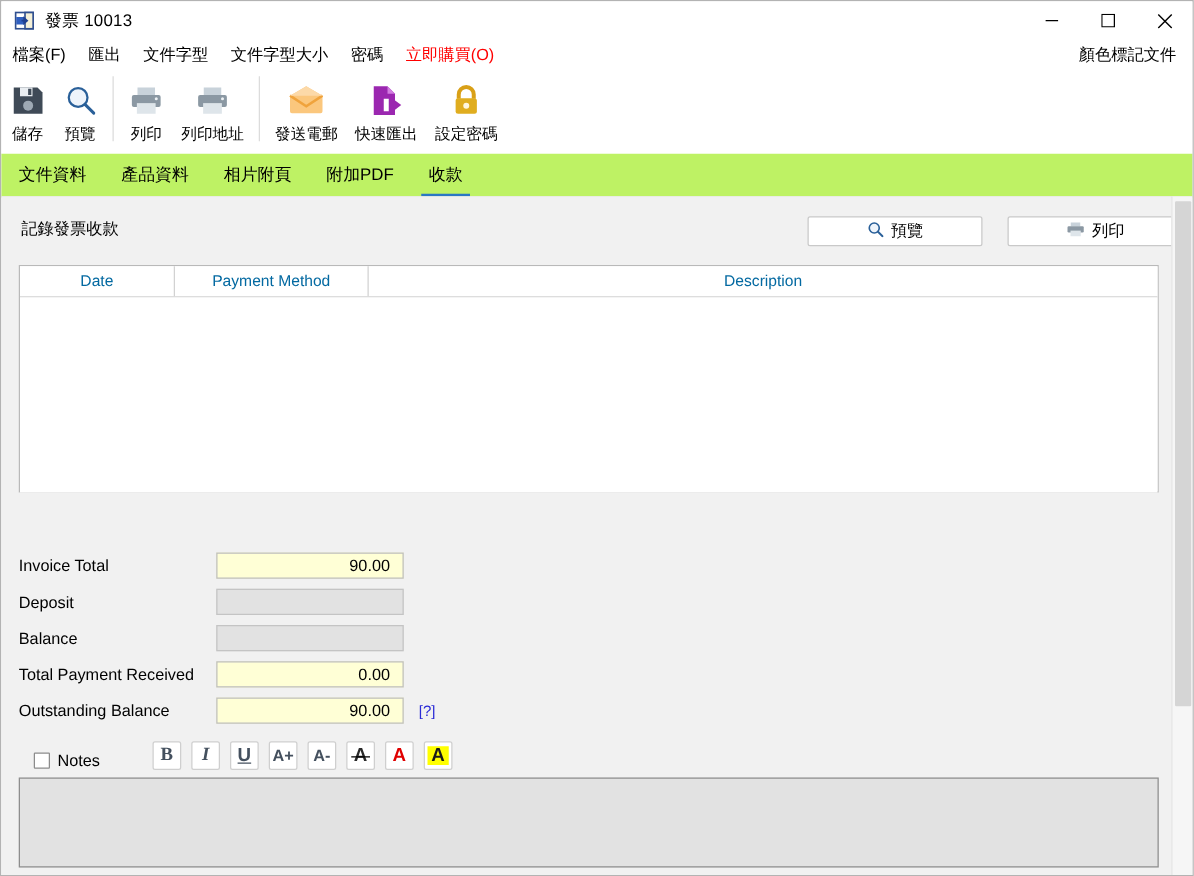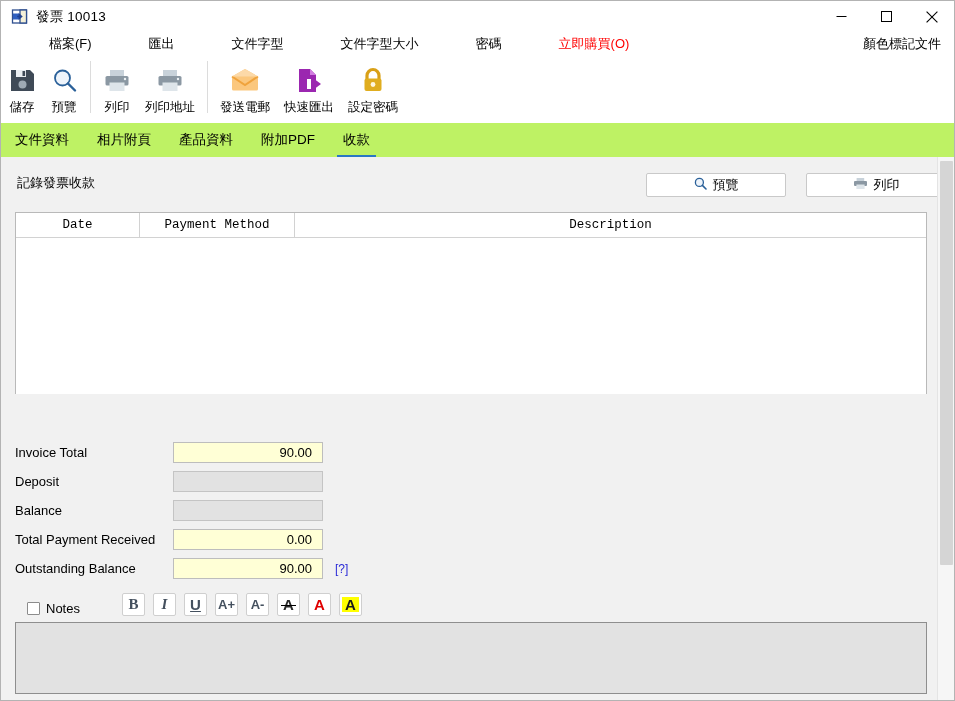--- a/index.html
+++ b/index.html
@@ -13,21 +13,21 @@
 
   
   .titlebar{position:absolute;left:0;top:0;width:100%;height:31px;background:#ffffff;display:flex;align-items:center;}
   .title-icon{width:17px;height:17px;margin-left:10px;margin-right:8px;position:relative;flex:none;}
   .title-text{font-size:13.5px;color:#000;letter-spacing:.2px;}
   .winbtns{position:absolute;right:0;top:0;height:31px;display:flex;}
   .winbtn{width:45px;height:31px;display:flex;align-items:center;justify-content:center;cursor:default;}
 
   
   .menubar{position:absolute;left:0;top:31px;width:100%;height:23px;background:#ffffff;display:flex;align-items:center;}
-  .menu-item{padding:2px 9px;font-size:13px;color:#000;cursor:default;white-space:nowrap;margin-left:39px;}
+  .menu-item{padding:2px 9px;font-size:13px;color:#000;cursor:default;white-space:nowrap;}
   .menu-item.buy{color:#ff0000;}
   .menu-right{position:absolute;right:4px;top:0;height:23px;display:flex;align-items:center;}
 
   
   .toolbar{position:absolute;left:0;top:54px;width:100%;height:68px;background:#ffffff;display:flex;align-items:flex-start;padding-top:4px;box-sizing:border-box;}
   .tb-btn{width:auto;min-width:42px;height:60px;display:flex;flex-direction:column;align-items:center;justify-content:flex-start;padding:4px 7px 0;cursor:default;box-sizing:border-box;}
   .tb-ico{height:34px;display:flex;align-items:center;justify-content:center;}
   .tb-lbl{font-size:12.5px;color:#000000;margin-top:2px;white-space:nowrap;}
   .tb-sep{width:1px;height:52px;background:#dcdcdc;margin:2px 5px 0;}
   .tb-btn.disabled .tb-lbl{color:#000;}
@@ -40,21 +40,21 @@
   
   .content{position:absolute;left:0;top:156px;right:17px;bottom:0;background:#f1f1f1;overflow:hidden;}
   .sec-title{position:absolute;left:16px;top:17px;font-size:13px;color:#000;}
   .btn{background:#ffffff;border:1px solid #c9c9c9;border-radius:2px;font-size:13px;color:#000;display:flex;align-items:center;justify-content:center;cursor:default;box-sizing:border-box;font-family:inherit;gap:6px;}
   .btn-preview{position:absolute;right:168px;top:172px;width:140px;height:24px;}
   .btn-print{position:absolute;right:8px;top:172px;width:140px;height:24px;}
 
   
   .tbl{position:absolute;left:14px;top:55px;right:10px;height:182px;background:#ffffff;border:1px solid #b9b9b9;box-sizing:border-box;}
   .tbl-head{display:flex;height:24px;border-bottom:1px solid #d2d2d2;background:#ffffff;}
-  .th{display:flex;align-items:center;justify-content:center;font-size:12.5px;color:#000000;border-right:1px solid #d2d2d2;box-sizing:border-box;cursor:default;font-family:Liberation Mono, monospace;}
+  .th{display:flex;align-items:center;justify-content:center;font-size:12.5px;color:#0369a1;border-right:1px solid #d2d2d2;box-sizing:border-box;cursor:default;}
   .th:last-child{border-right:none;}
   .tbl-body{height:156px;background:#ffffff;}
 
   
   .act-row{position:absolute;left:14px;top:241px;display:flex;gap:11px;}
   .act-btn{width:75px;height:24px;}
   .act-btn.focused{background:#e7f1fb;border:1px solid #5b9bd5;box-shadow:inset 0 0 0 1px #ffffff;}
 
   
   .form{position:absolute;left:14px;top:281px;width:360px;}
@@ -214,22 +214,22 @@
           <rect x="4.5" y="11.5" width="17" height="12.5" rx="2" fill="#e0ad1f"></rect>
           <circle cx="13" cy="17.5" r="2.4" fill="#fff6dd"></circle>
         </svg>
       </span>
       <span class="tb-lbl">設定密碼</span>
     </div>
   </div>
 
   <div class="tabbar">
     <div class="tab">文件資料</div>
+    <div class="tab">產品資料</div>
     <div class="tab">相片附頁</div>
-    <div class="tab">產品資料</div>
     <div class="tab">附加PDF</div>
     <div class="tab active">收款</div>
   </div>
 
   <div class="content">
 
     <div class="sec-title">記錄發票收款</div>
 
     <div class="tbl">
       <div class="tbl-head">

